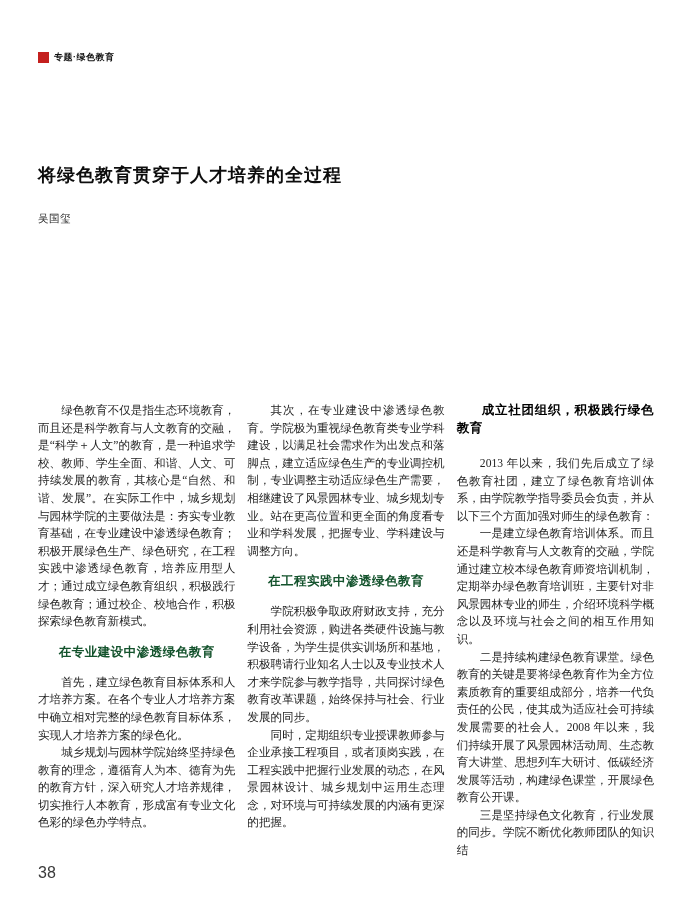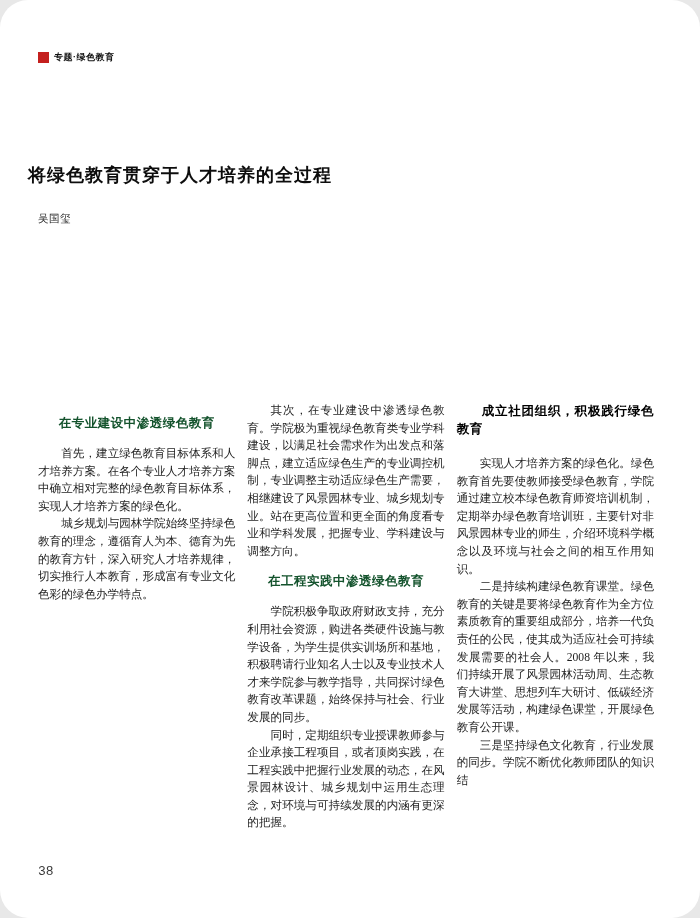--- a/index.html
+++ b/index.html
@@ -6,21 +6,20 @@
   html, body { background: #e8e8e8; }
   .page {
     position: relative;
     width: 700px;
     height: 918px;
     background: #ffffff;
     margin: 0 auto;
     overflow: hidden;
     font-family: "Liberation Serif", "DejaVu Serif", serif;
     color: #1f1f1f;
-    border-radius: 28px;
   }
   
   .topic-tag {
     position: absolute;
     left: 38px;
     top: 52px;
     display: flex;
     align-items: center;
     gap: 5px;
   }
@@ -34,21 +33,21 @@
     font-family: "Liberation Sans", "DejaVu Sans", sans-serif;
     font-weight: bold;
     font-size: 9px;
     letter-spacing: 0.5px;
     color: #111;
     line-height: 11px;
   }
   
   .article-title {
     position: absolute;
-    left: 28px;
+    left: 38px;
     top: 163px;
     font-family: "Liberation Sans", "DejaVu Sans", sans-serif;
     font-weight: bold;
     font-size: 18px;
     letter-spacing: 1px;
     color: #0d0d0d;
   }
   .author-name {
     position: absolute;
     left: 38px;
@@ -82,70 +81,72 @@
     font-family: "Liberation Sans", "DejaVu Sans", sans-serif;
     font-weight: bold;
     font-size: 12.5px;
     letter-spacing: 0.5px;
     color: #14532d;
     text-align: center;
     line-height: 18px;
     margin: 12px 0 13px 0;
   }
   .heading-para {
-    font-family: Liberation Sans, sans-serif;
+    font-family: Liberation Mono, monospace;
     font-weight: bold;
     font-size: 12.5px;
     letter-spacing: 0.5px;
     color: #000;
     text-align: justify;
     text-indent: 2em;
     line-height: 18px;
     margin: 0 0 17px 0;
   }
   .page-number {
     position: absolute;
     left: 38px;
     top: 864px;
-    font-family: Liberation Mono, monospace;
-    font-size: 13px;
+    font-family: Liberation Sans, sans-serif;
+    font-size: 16px;
     color: #3a3a3a;
   }
 </style>
 </head>
 <body>
 
 <div class="page">
 
   <div class="topic-tag">
     <span class="square" style="background: rgb(196, 32, 30);"></span>
     <span class="label">专题·绿色教育</span>
   </div>
 
   <h1 class="article-title">将绿色教育贯穿于人才培养的全过程</h1>
   <div class="author-name">吴国玺</div>
 
   <div class="article-body">
 
     <div class="text-column">
+      <p>绿色教育不仅是指生态环境教育，而且还是科学教育与人文教育的交融，是“科学＋人文”的教育，是一种追求学校、教师、学生全面、和谐、人文、可持续发展的教育，其核心是“自然、和谐、发展”。在实际工作中，城乡规划与园林学院的主要做法是：夯实专业教育基础，在专业建设中渗透绿色教育；积极开展绿色生产、绿色研究，在工程实践中渗透绿色教育，培养应用型人才；通过成立绿色教育组织，积极践行绿色教育；通过校企、校地合作，积极探索绿色教育新模式。</p>
       <h2 class="section-heading">在专业建设中渗透绿色教育</h2>
       <p>首先，建立绿色教育目标体系和人才培养方案。在各个专业人才培养方案中确立相对完整的绿色教育目标体系，实现人才培养方案的绿色化。</p>
       <p>城乡规划与园林学院始终坚持绿色教育的理念，遵循育人为本、德育为先的教育方针，深入研究人才培养规律，切实推行人本教育，形成富有专业文化色彩的绿色办学特点。</p>
     </div>
 
     <div class="text-column">
       <p>其次，在专业建设中渗透绿色教育。学院极为重视绿色教育类专业学科建设，以满足社会需求作为出发点和落脚点，建立适应绿色生产的专业调控机制，专业调整主动适应绿色生产需要，相继建设了风景园林专业、城乡规划专业。站在更高位置和更全面的角度看专业和学科发展，把握专业、学科建设与调整方向。</p>
       <h2 class="section-heading">在工程实践中渗透绿色教育</h2>
       <p>学院积极争取政府财政支持，充分利用社会资源，购进各类硬件设施与教学设备，为学生提供实训场所和基地，积极聘请行业知名人士以及专业技术人才来学院参与教学指导，共同探讨绿色教育改革课题，始终保持与社会、行业发展的同步。</p>
       <p>同时，定期组织专业授课教师参与企业承接工程项目，或者顶岗实践，在工程实践中把握行业发展的动态，在风景园林设计、城乡规划中运用生态理念，对环境与可持续发展的内涵有更深的把握。</p>
     </div>
 
     <div class="text-column">
       <h2 class="heading-para">成立社团组织，积极践行绿色教育</h2>
-      <p>实现人才培养方案的绿色化。绿色教育首先要使教师接受绿色教育，学院通过建立校本绿色教育师资培训机制，定期举办绿色教育培训班，主要针对非风景园林专业的师生，介绍环境科学概念以及环境与社会之间的相互作用知识。</p>
+      <p>2013 年以来，我们先后成立了绿色教育社团，建立了绿色教育培训体系，由学院教学指导委员会负责，并从以下三个方面加强对师生的绿色教育：</p>
+      <p>一是建立绿色教育培训体系。而且还是科学教育与人文教育的交融，学院通过建立校本绿色教育师资培训机制，定期举办绿色教育培训班，主要针对非风景园林专业的师生，介绍环境科学概念以及环境与社会之间的相互作用知识。</p>
       <p>二是持续构建绿色教育课堂。绿色教育的关键是要将绿色教育作为全方位素质教育的重要组成部分，培养一代负责任的公民，使其成为适应社会可持续发展需要的社会人。2008 年以来，我们持续开展了风景园林活动周、生态教育大讲堂、思想列车大研讨、低碳经济发展等活动，构建绿色课堂，开展绿色教育公开课。</p>
       <p>三是坚持绿色文化教育，行业发展的同步。学院不断优化教师团队的知识结</p>
     </div>
 
   </div>
 
   <div class="page-number">38</div>
 
 </div>
 

